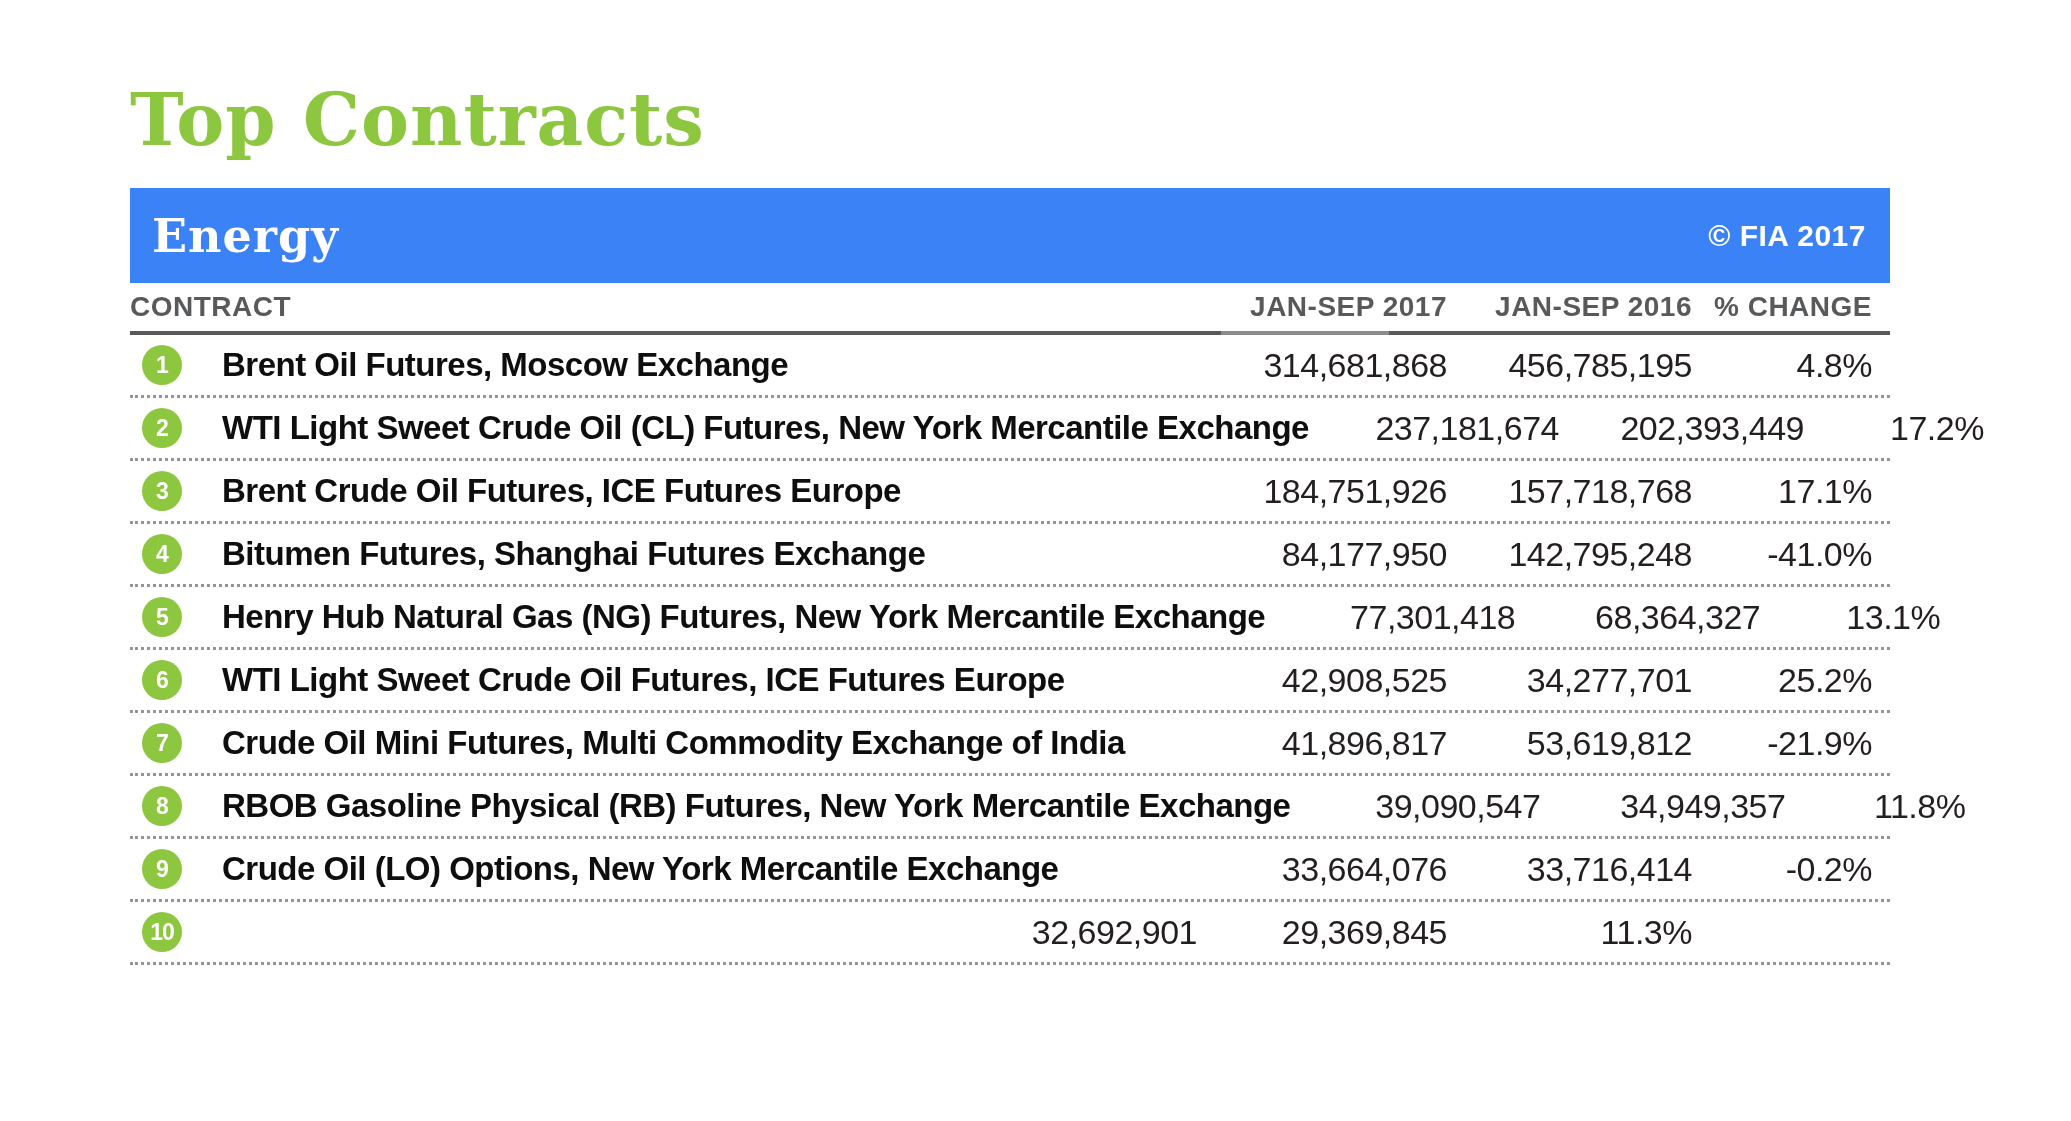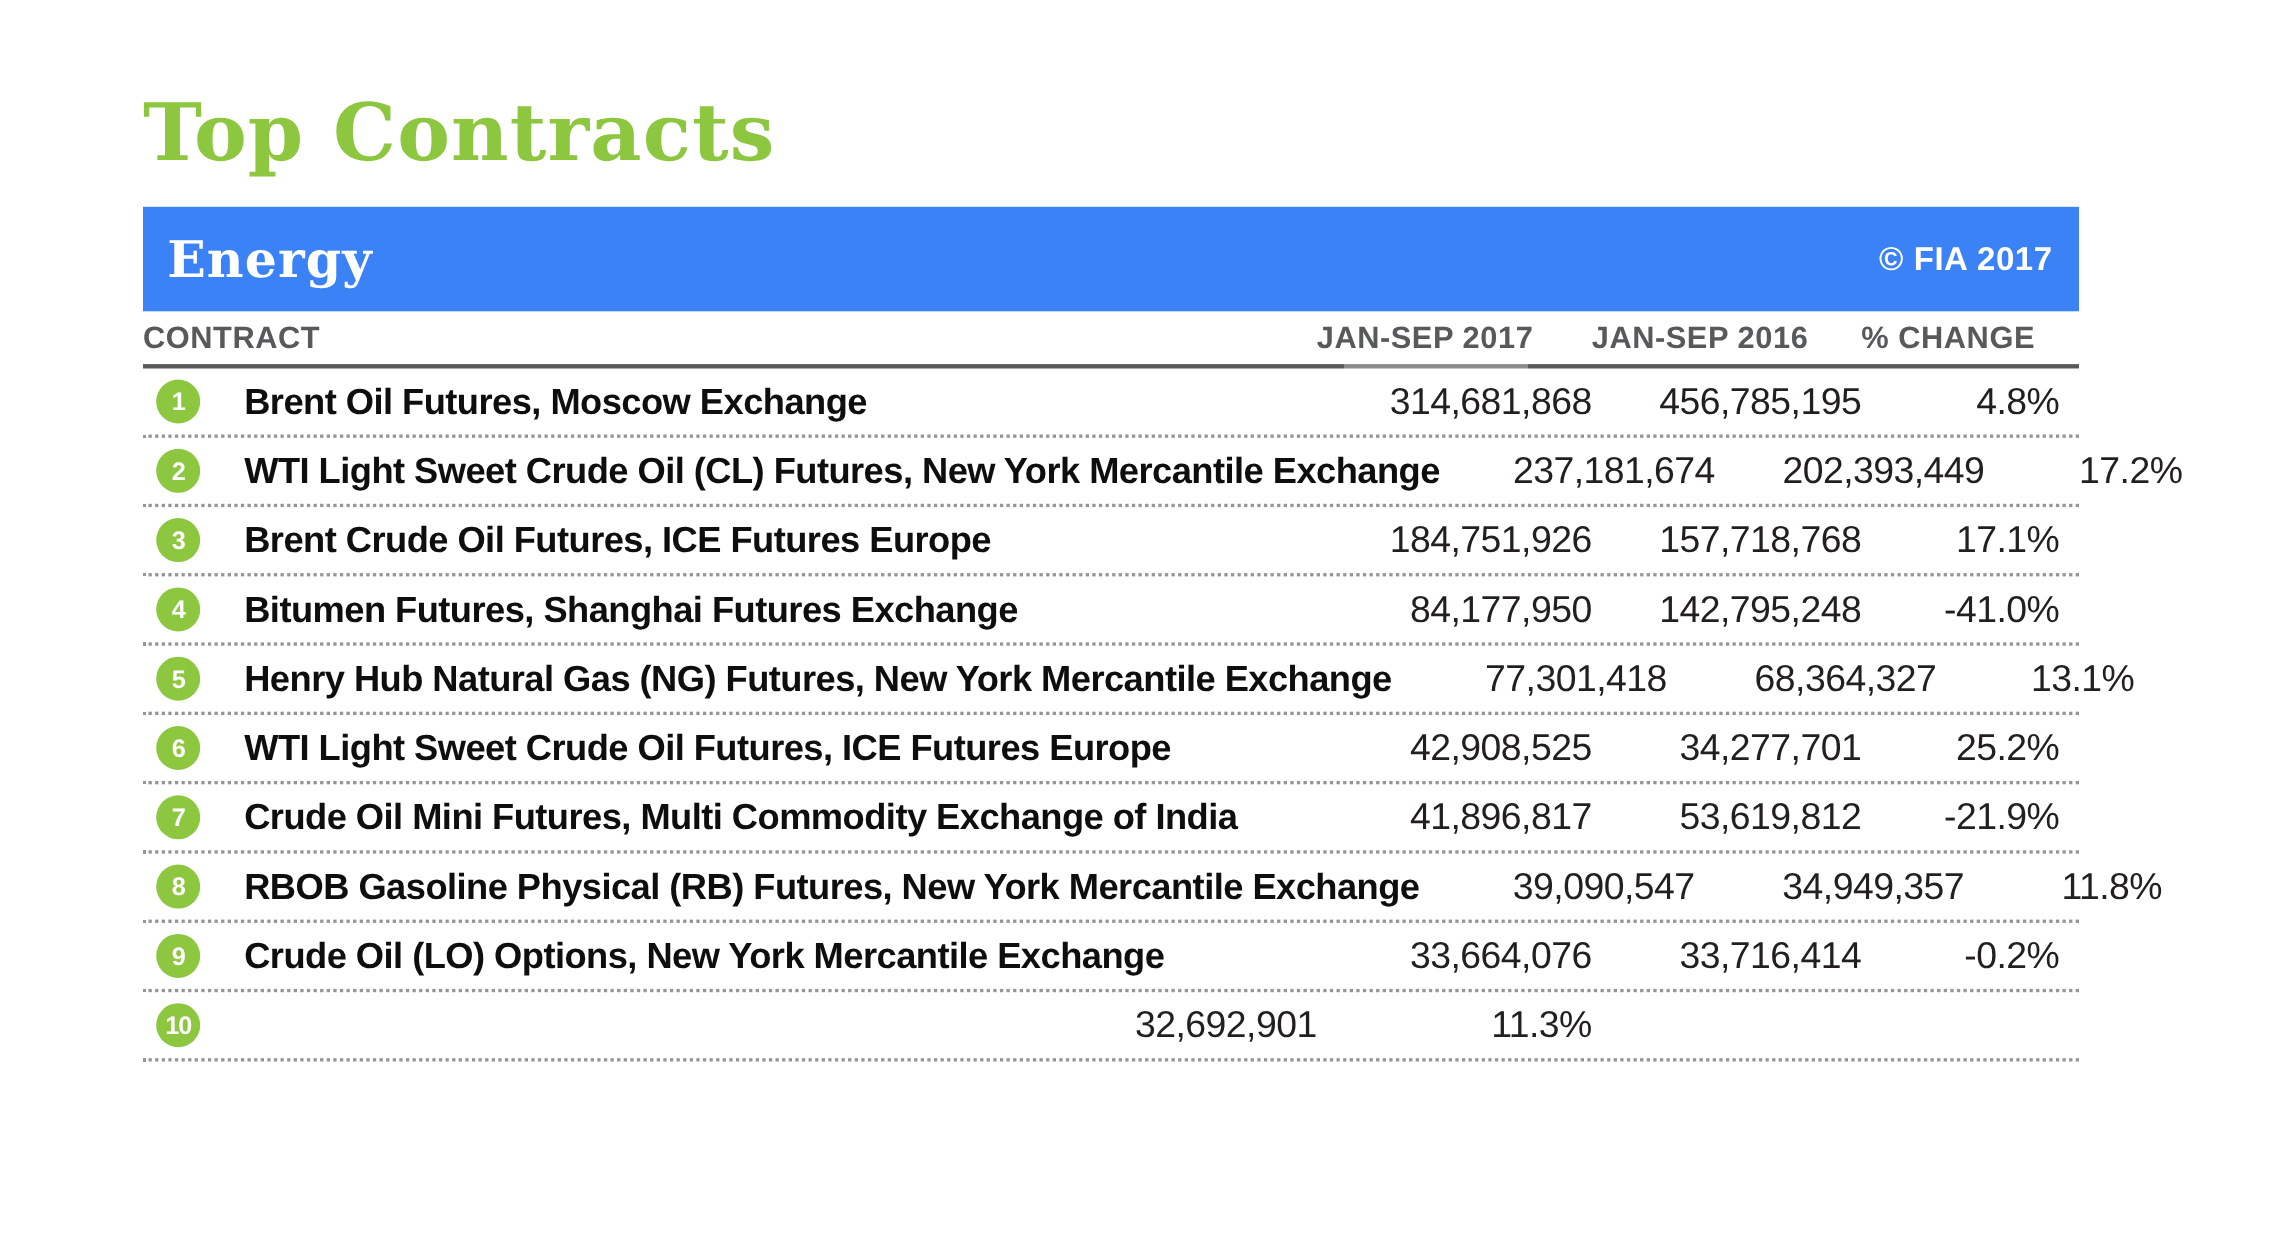--- a/index.html
+++ b/index.html
@@ -64,21 +64,21 @@
       #8a8c8e 62%, #8a8c8e 71.5%,
       #58595B 71.5%, #58595B 100%) 1;
   }
   .col-header {
     font-size: 28px;
     font-weight: bold;
     color: #58595B;
     letter-spacing: 0.5px;
   }
   .col-header.left { grid-column: 1 / 3; text-align: left; }
-  .col-header.right { }
+  .col-header.right { text-align: right; }
   .data-row {
     height: 63px;
     border-bottom: 3px dotted #939598;
   }
   .rank-cell { padding-left: 12px; }
   .rank-badge {
     display: inline-flex;
     align-items: center;
     justify-content: center;
     width: 40px; height: 40px;
@@ -193,17 +193,18 @@
       <div class="rank-cell"><span class="rank-badge">9</span></div>
       <div class="contract-cell">Crude Oil (LO) Options, New York Mercantile Exchange</div>
       <div class="num-cell">33,664,076</div>
       <div class="num-cell">33,716,414</div>
       <div class="num-cell">-0.2%</div>
     </div>
 
     <div class="grid-row data-row">
       <div class="rank-cell"><span class="rank-badge">10</span></div>
       <div class="num-cell">32,692,901</div>
+      <div class="num-cell">29,369,845</div>
       <div class="num-cell">11.3%</div>
     </div>
 
   </div>
 </div>
 
 </body></html>

